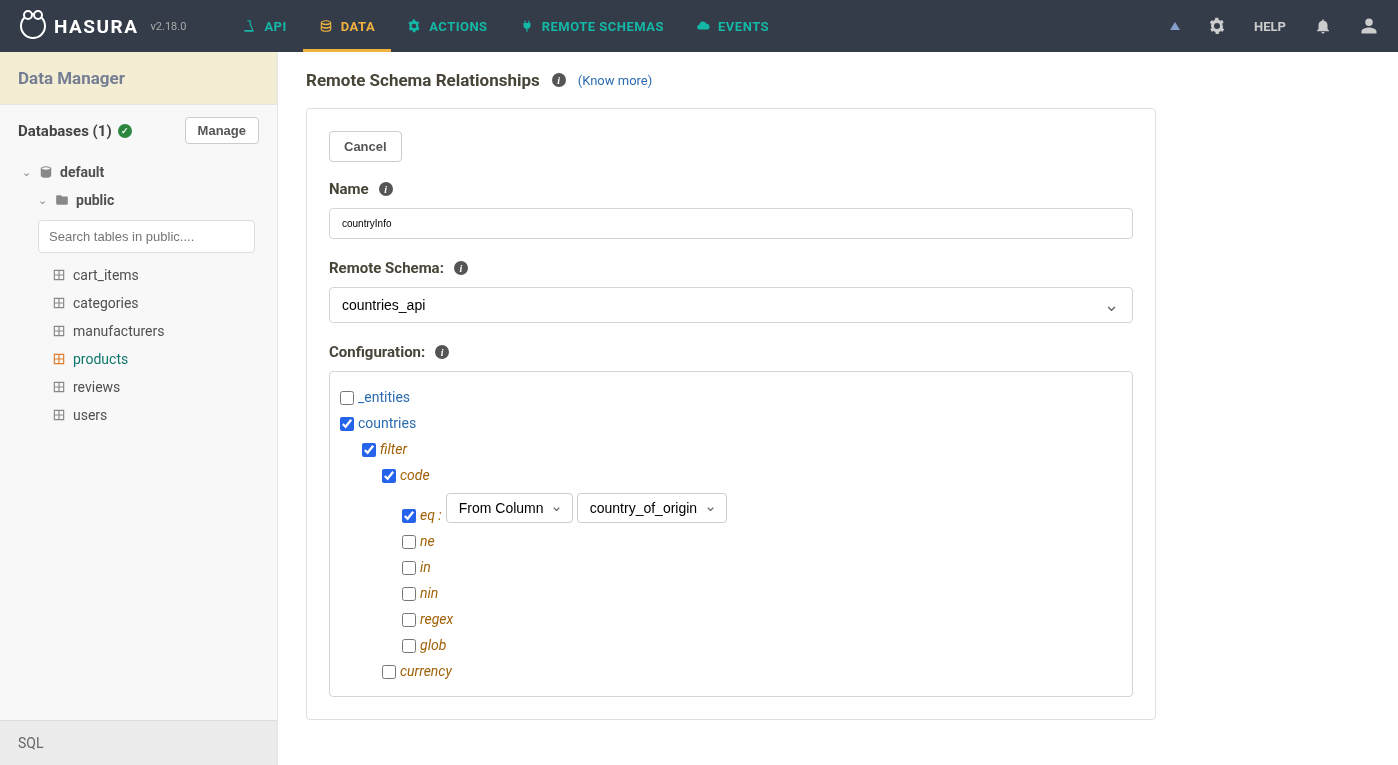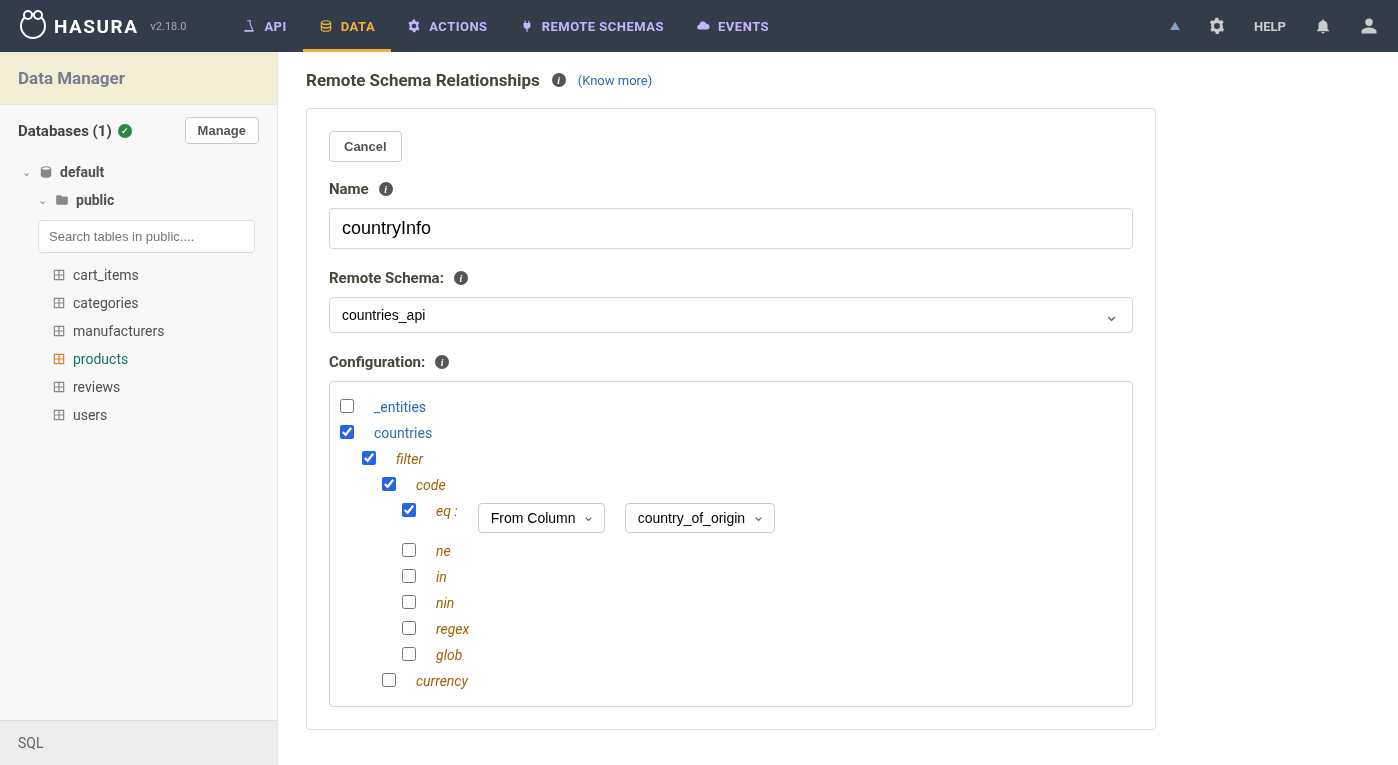--- a/index.html
+++ b/index.html
@@ -63,21 +63,21 @@
       height: 100%;
     }
     .nav-tab {
       display: flex;
       align-items: center;
       gap: 8px;
       padding: 0 16px;
       font-size: 13px;
       font-weight: 700;
       letter-spacing: 0.5px;
-      color: #c4b5fd;
+      color: #14b8a6;
       cursor: pointer;
       height: 100%;
       position: relative;
     }
     .nav-tab.active {
       color: #f0b23e;
     }
     .nav-tab.active::after {
       content: '';
       position: absolute;
@@ -301,21 +301,21 @@
       font-size: 15px;
       font-weight: 700;
       color: #484538;
       margin-bottom: 10px;
     }
     .form-input {
       width: 100%;
       border: 1px solid #d5d5d5;
       border-radius: 4px;
       padding: 9px 12px;
-      font-size: 18px;
+      font-size: 10px;
       margin-bottom: 20px;
     }
     .form-select {
       width: 100%;
       border: 1px solid #d5d5d5;
       border-radius: 4px;
       padding: 9px 12px;
       font-size: 14px;
       margin-bottom: 20px;
       background: #fff;
@@ -337,22 +337,22 @@
     }
     .select-wrap .form-select { margin-bottom: 0; }
 
     .config-tree {
       border: 1px solid #d5d5d5;
       border-radius: 4px;
       padding: 12px 10px;
     }
     .cfg-row {
       display: flex;
-      align-items: flex-start;
-      gap: 20px;
+      align-items: flex-end;
+      gap: 4px;
       padding: 5px 0;
     }
     .cfg-row input[type="checkbox"] {
       width: 14px;
       height: 14px;
       cursor: pointer;
       accent-color: #2563eb;
     }
     .cfg-label {
       color: #2b6cb0;

